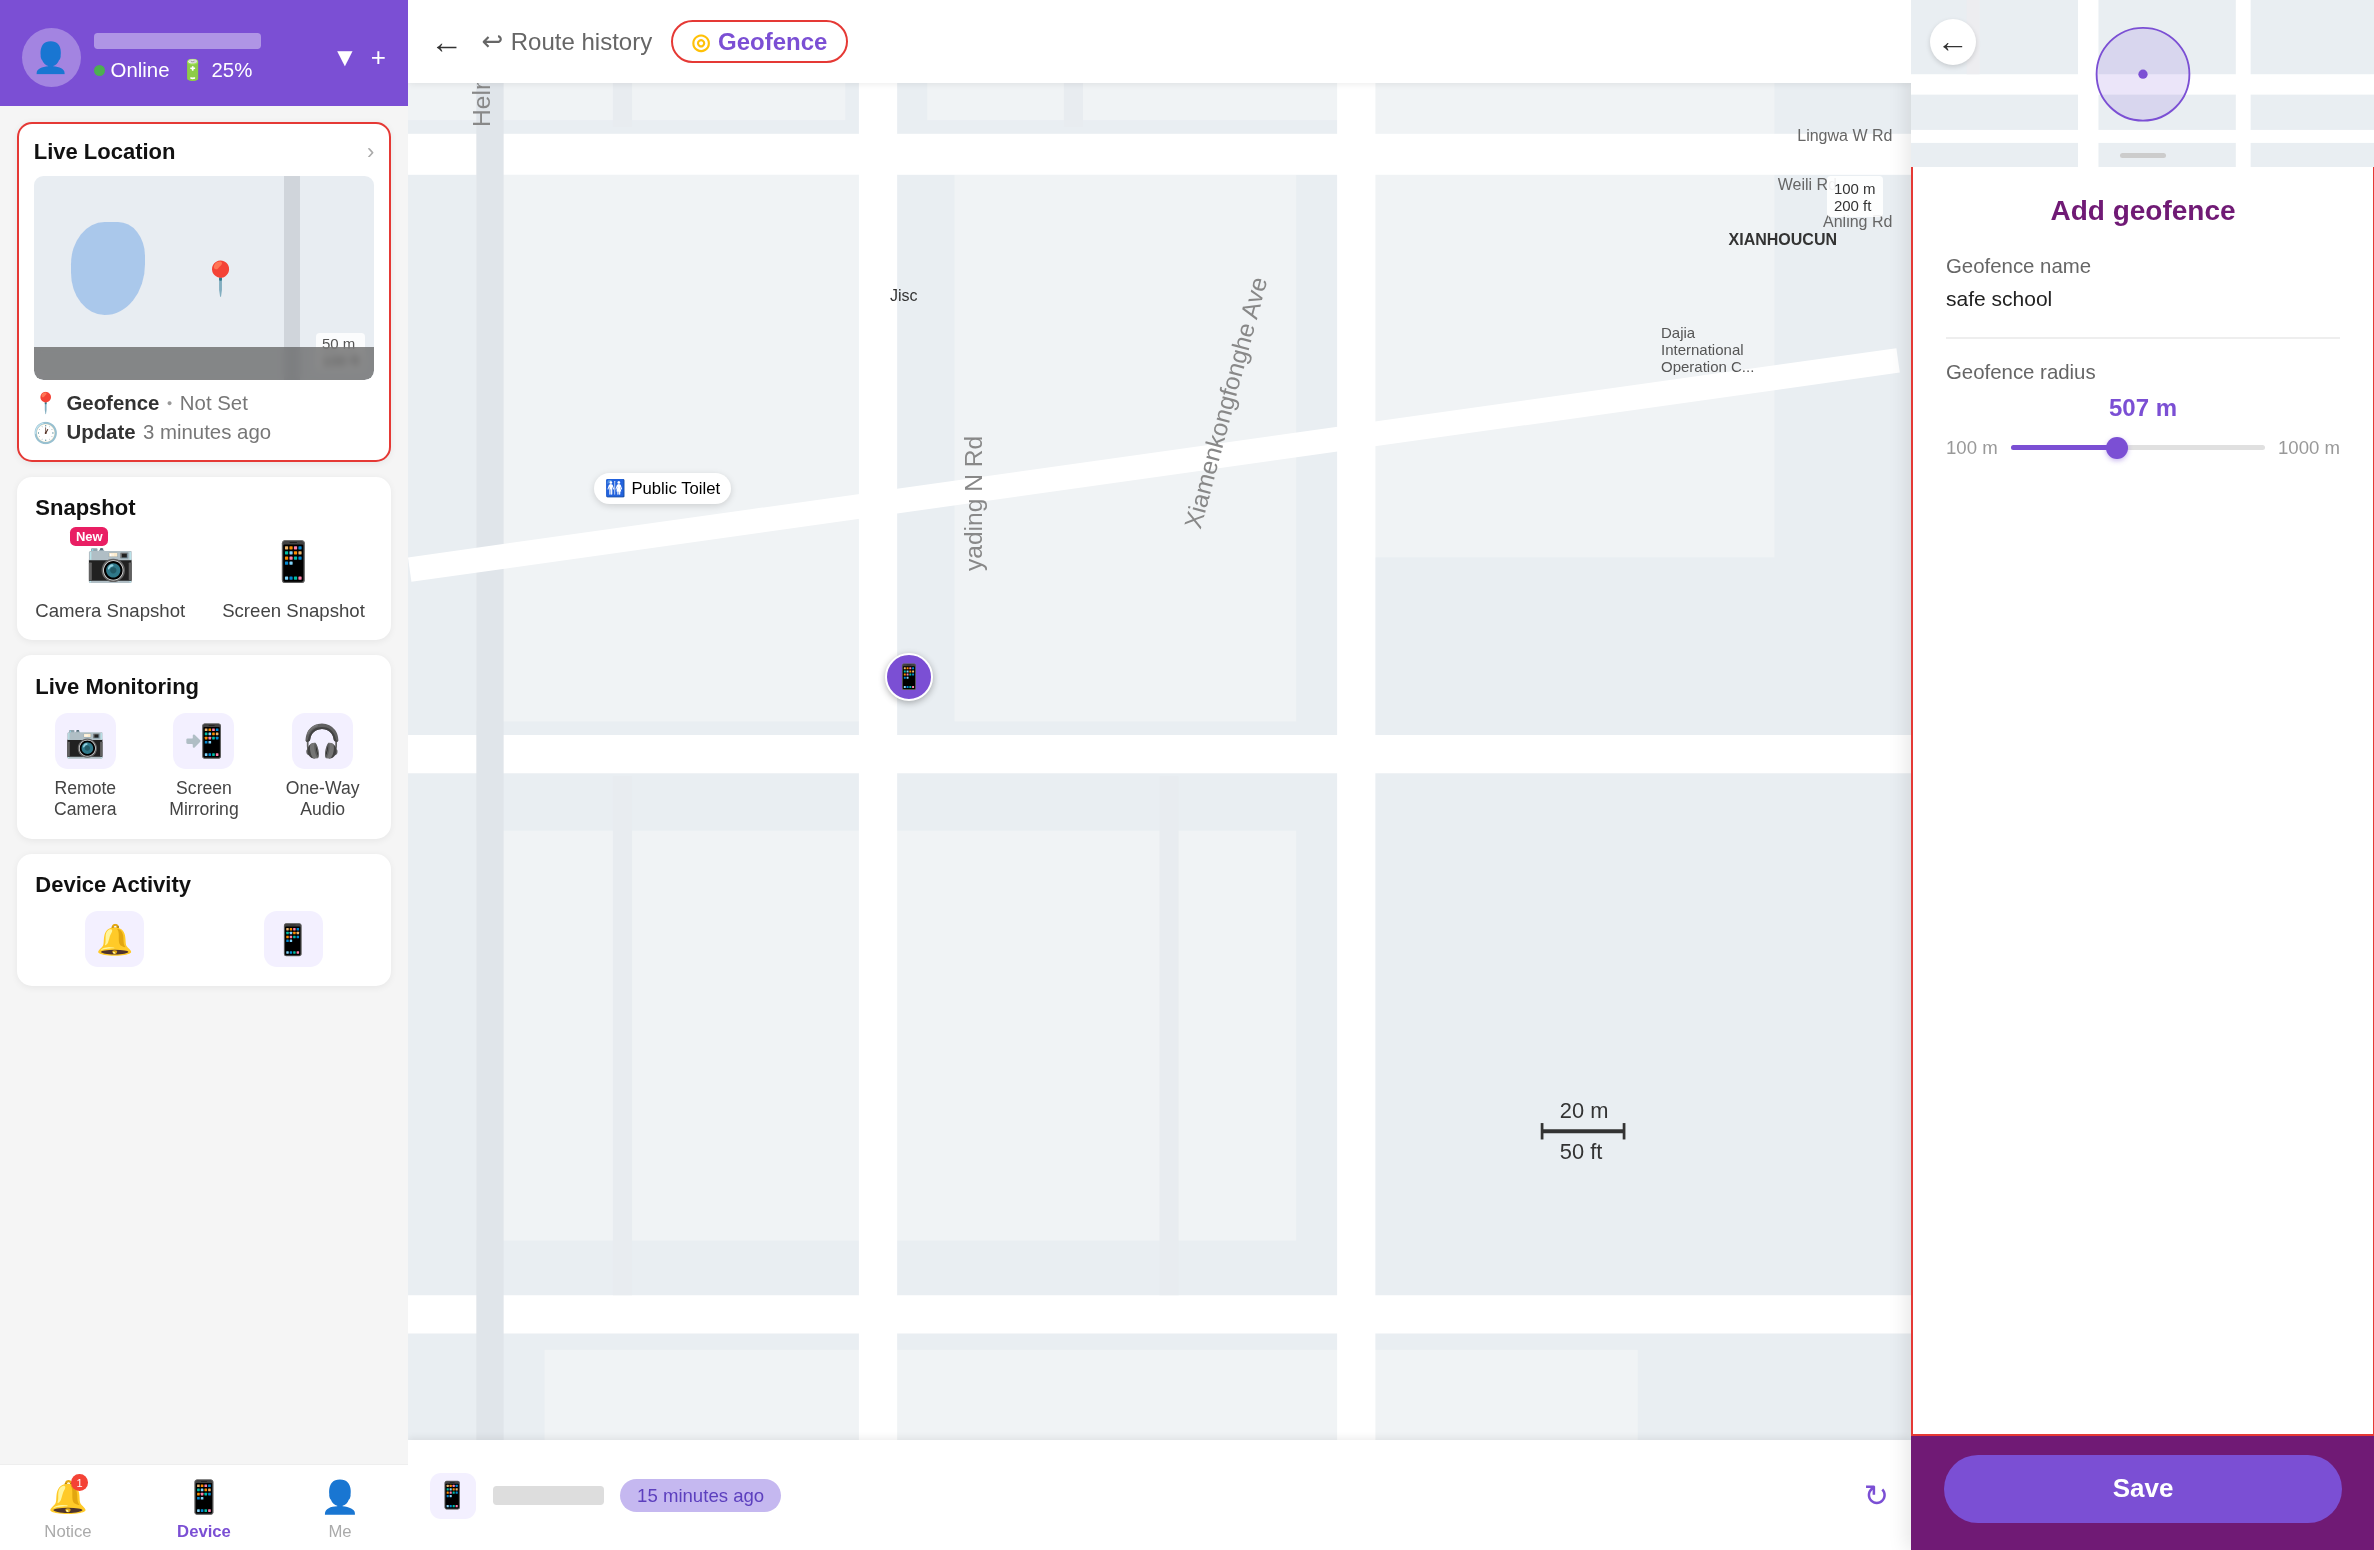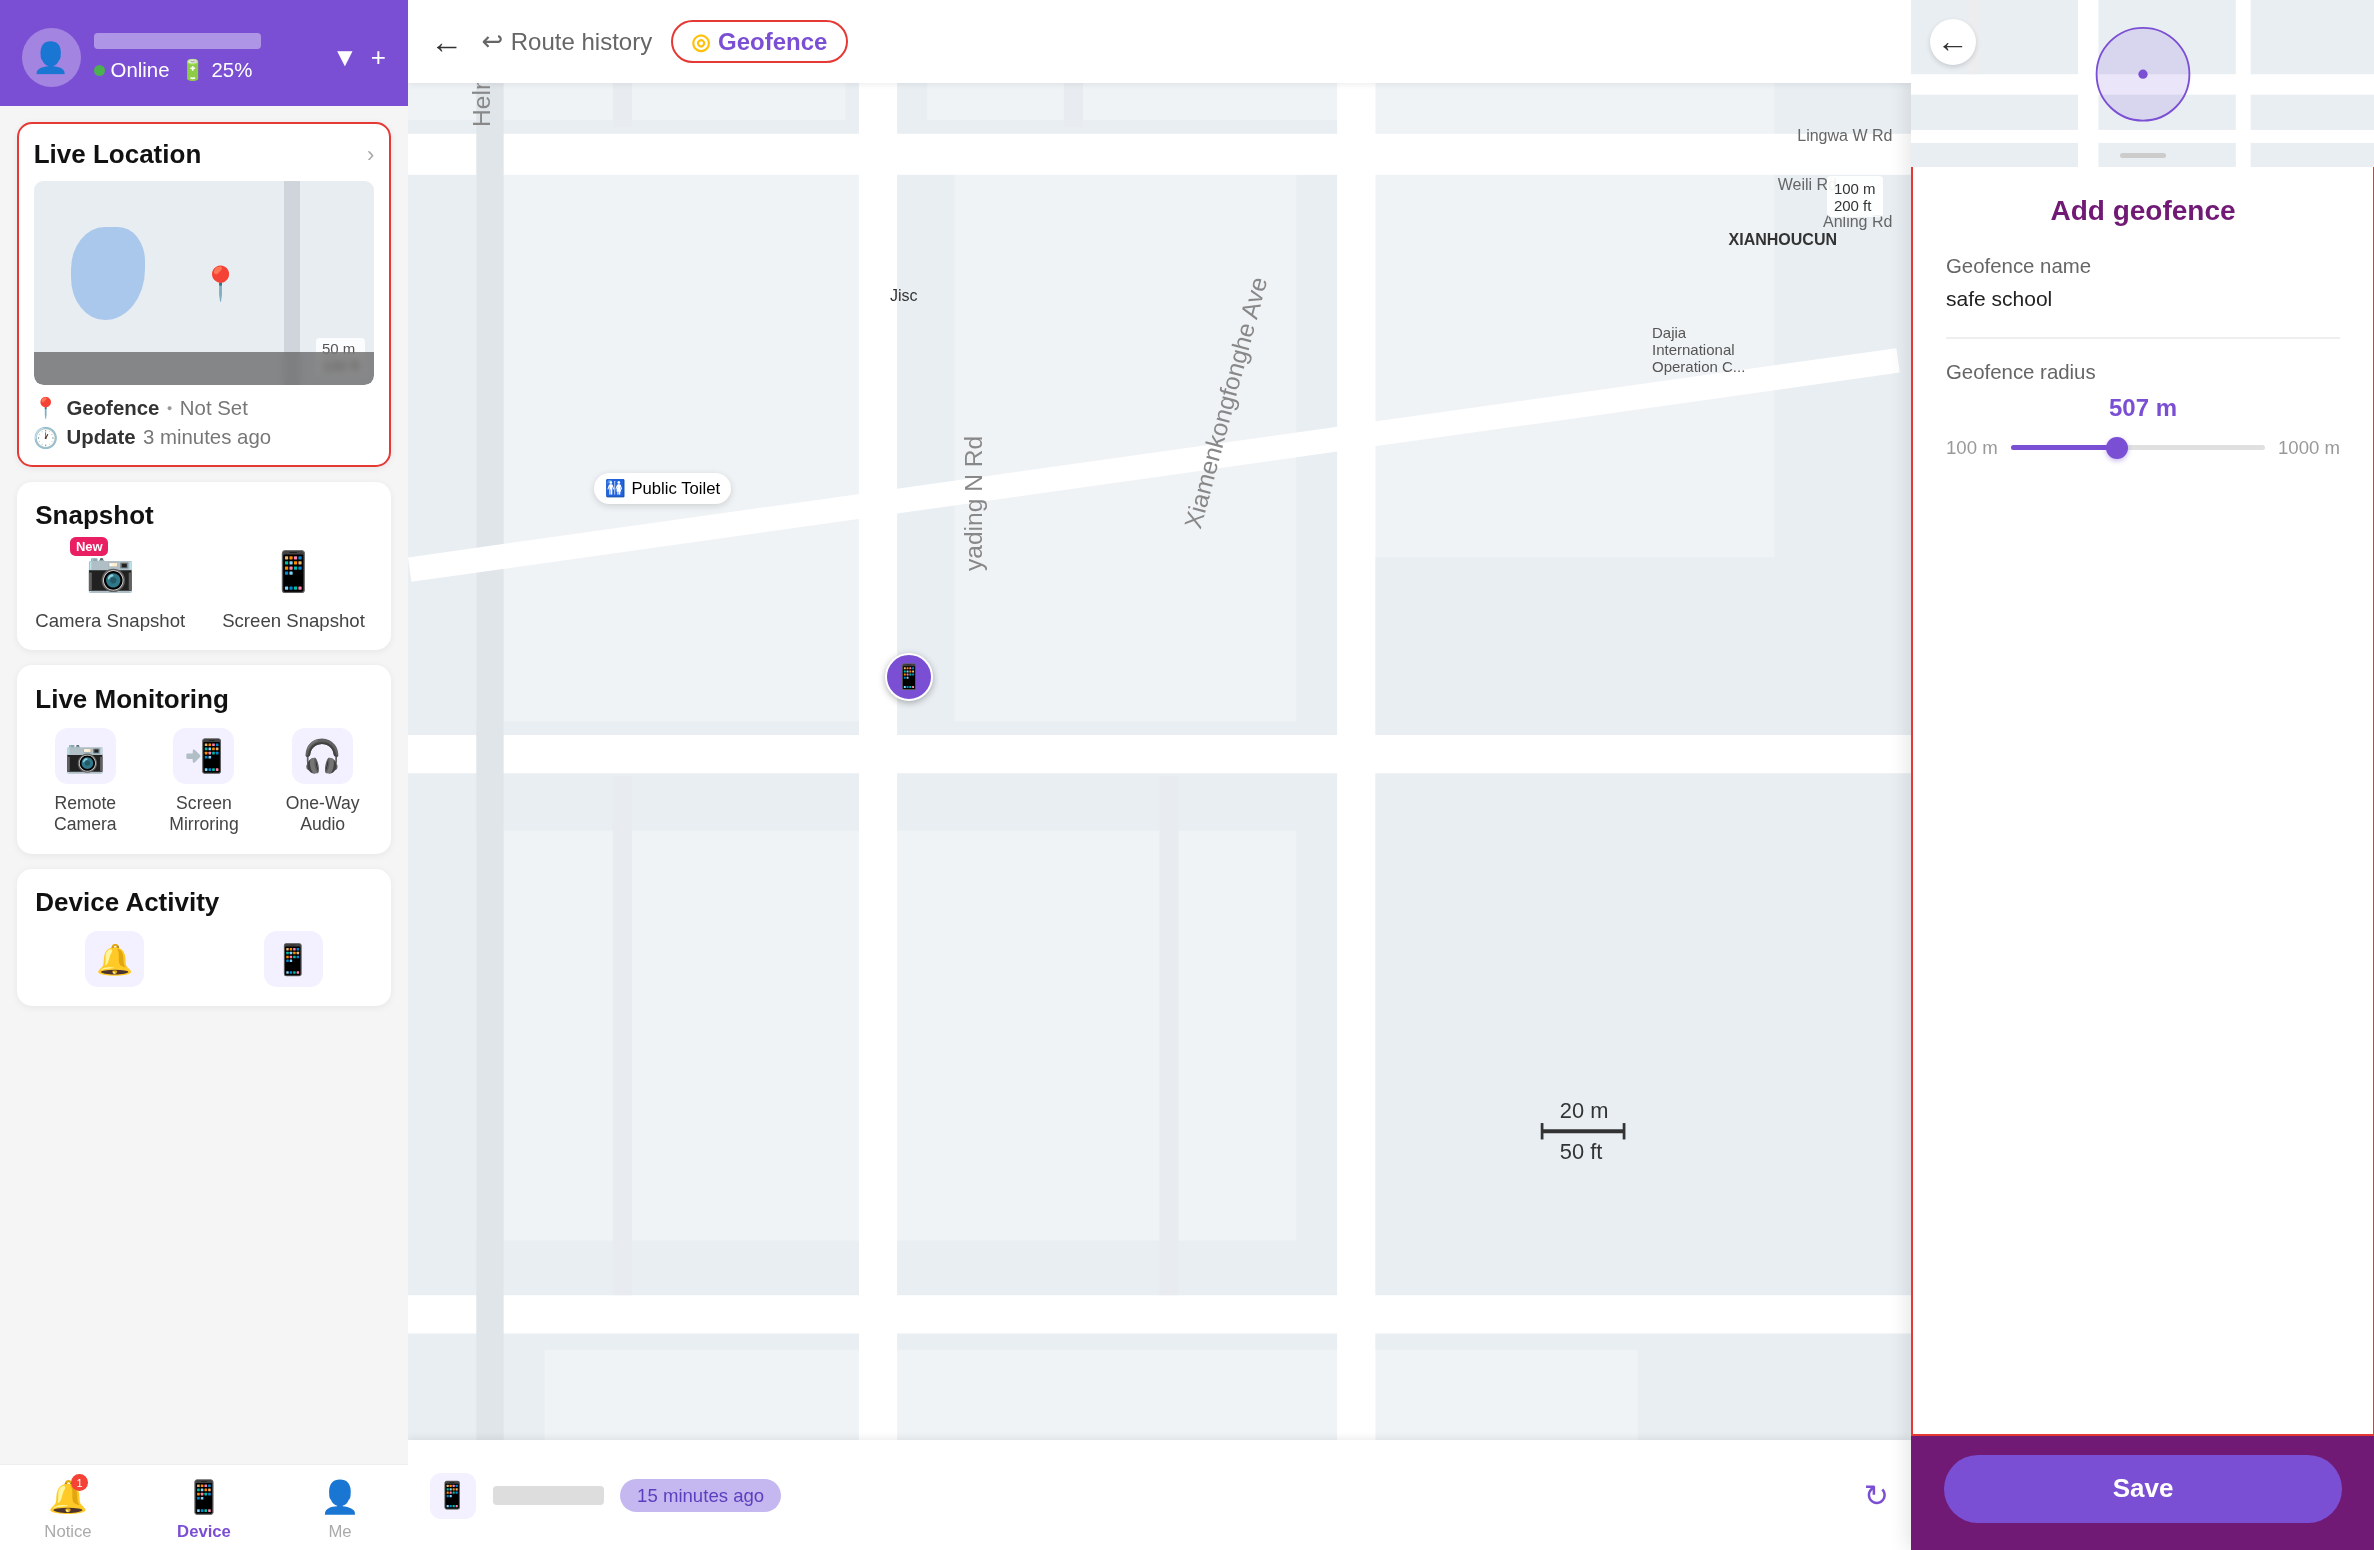--- a/index.html
+++ b/index.html
@@ -114,21 +114,21 @@
       border: 2.3px solid #e53935;
       padding: 15px;
     }
     .card-title-row {
       display: flex;
       align-items: center;
       justify-content: space-between;
       margin-bottom: 11px;
     }
     .card-title {
-      font-size: 26px;
+      font-size: 22px;
       font-weight: 700;
       color: #111;
     }
     .chevron-right {
       color: #aaa;
       font-size: 22px;
     }
     .map-preview {
       width: 100%;
       height: 204px;
@@ -822,21 +822,21 @@
       <div style="position:absolute; top:93px; right:74px; font-size:16px; color:#666;">Weili Rd</div>
       <div style="position:absolute; top:44px; right:18.6px; font-size:16px; color:#666;">Lingwa W Rd</div>
       <div style="position:absolute; top:130px; right:18.6px; font-size:16px; color:#666;">Anling Rd</div>
       <div style="position:absolute; top:148px; right:74px; font-size:16px; color:#333; font-weight:600;">XIANHOUCUN</div>
       <div style="position:absolute; top:204px; left:482px; font-size:16px; color:#333;">Jisc</div>
 
       <div style="position:absolute; top:93px; right:28px; font-size:15px; color:#333; background:rgba(255,255,255,0.9); padding:3.7px 7.4px; border-radius:3.7px;">
         100 m<br>200 ft
       </div>
 
-      <div style="position:absolute; top: 241px; right:148px; font-size:15px; color:#555; max-width:111px;">Dajia International Operation C...</div>
+      <div style="position:absolute; top: 241px; right:139px; font-size:15px; color:#555; max-width:111px;">Dajia International Operation C...</div>
     </div>
   </div>
 
   <div class="map-bottom-bar">
     <div class="device-thumb">📱</div>
     <div class="device-name-blur"></div>
     <div class="location-badge">15 minutes ago</div>
     <button class="refresh-btn">↻</button>
   </div>
 </div>

